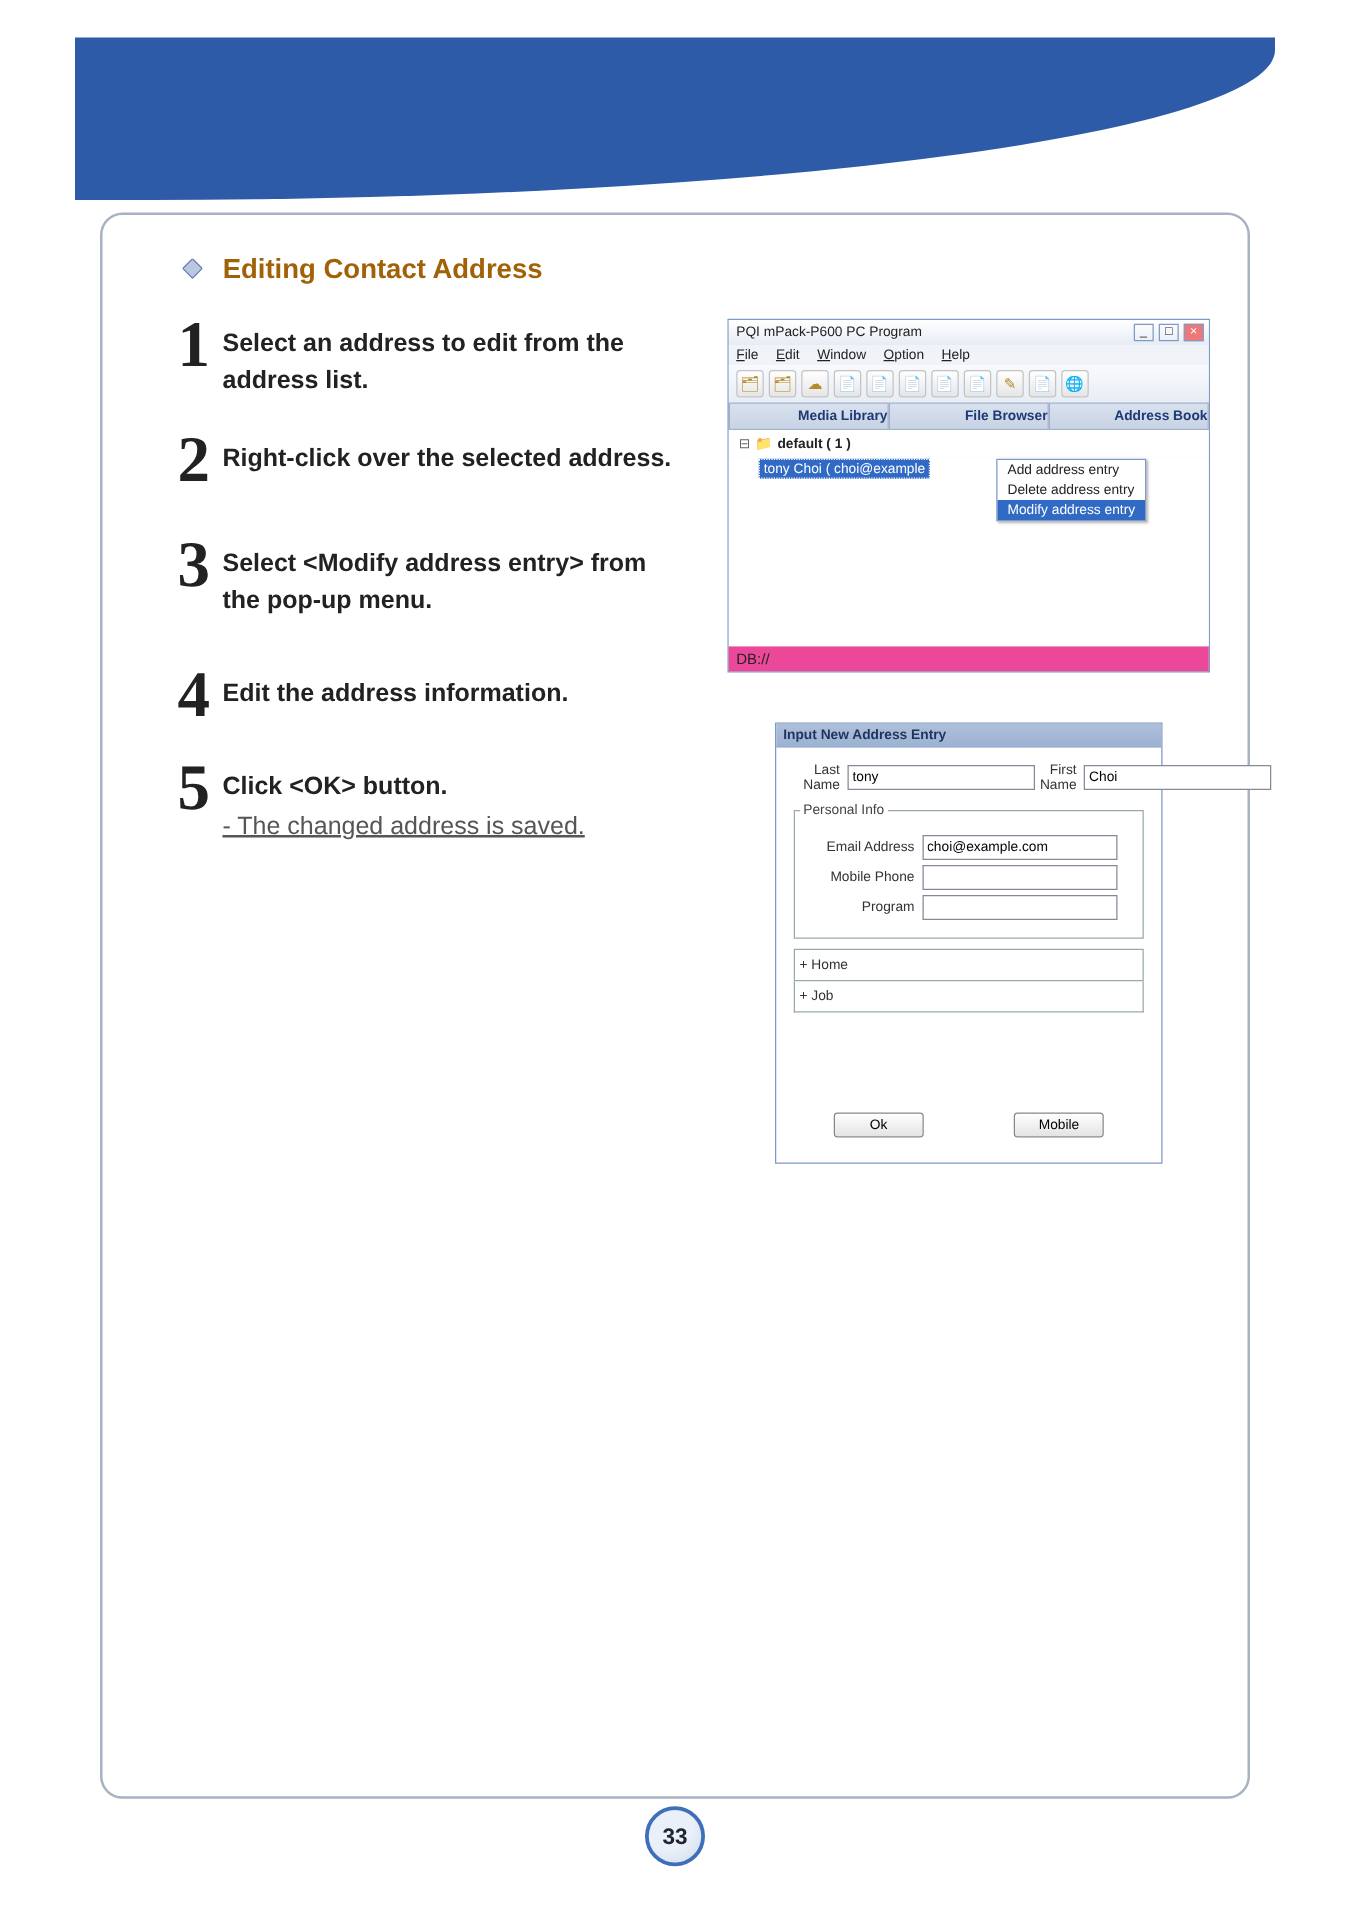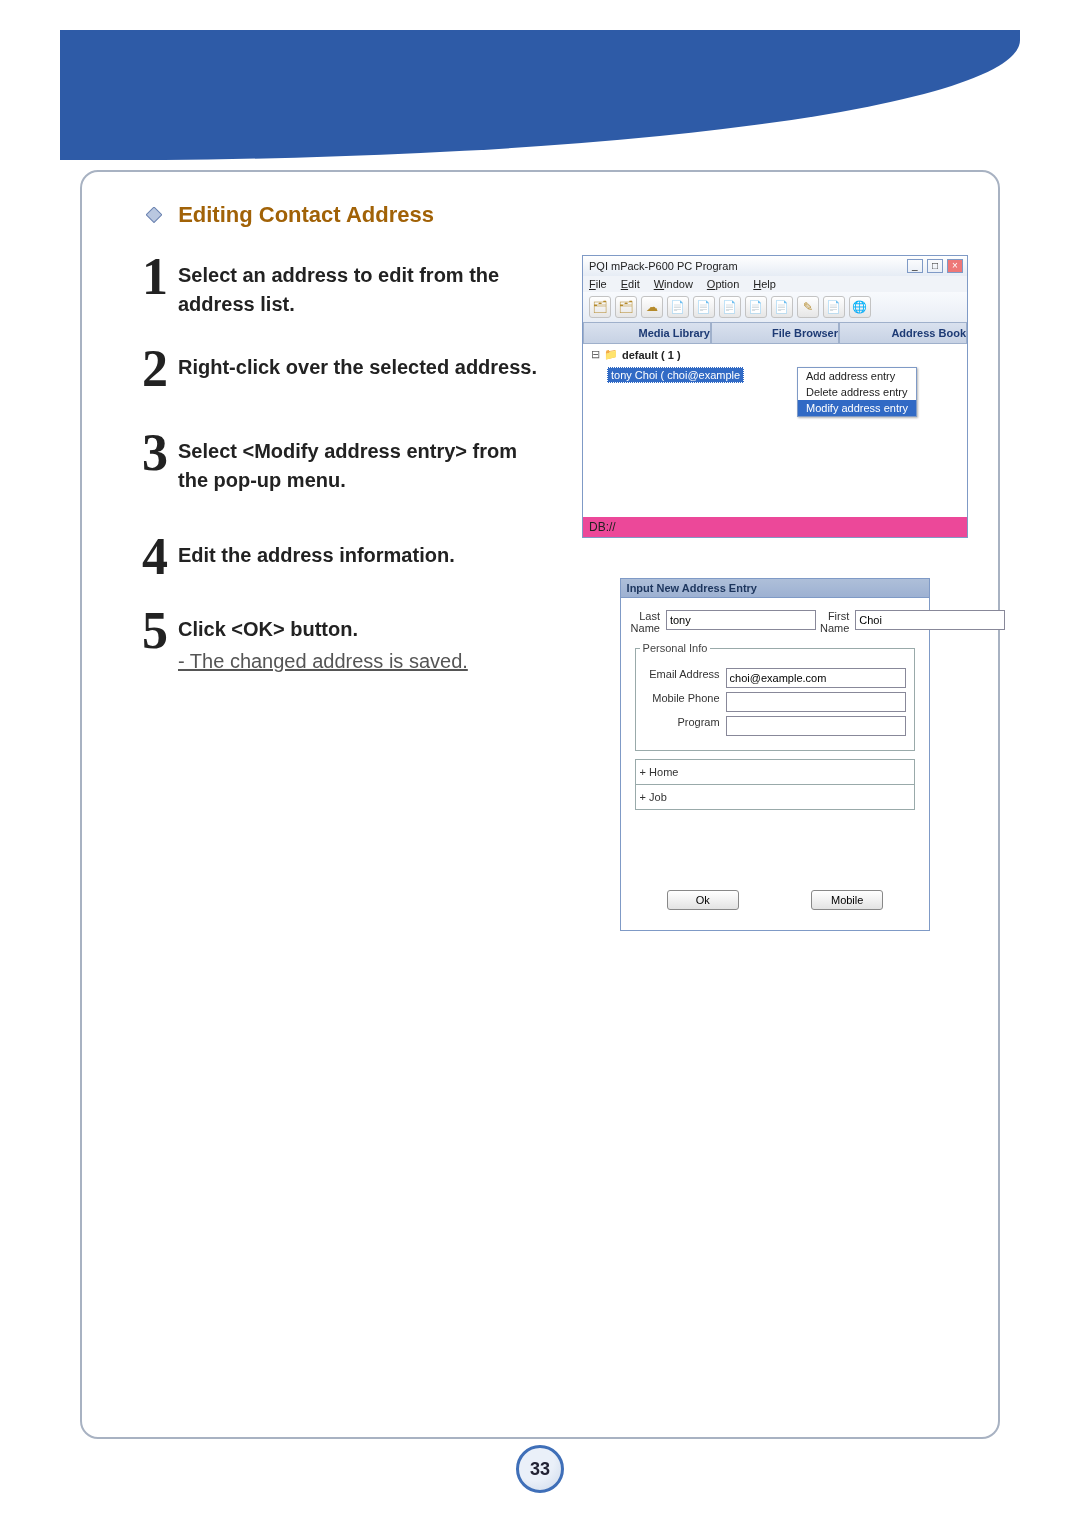--- a/index.html
+++ b/index.html
@@ -34,21 +34,21 @@
   .panelbody{height:150px;background:#fff;position:relative;padding:2px 0 0 24px;}
   .selrow{background:#316ac5;color:#fff;display:inline-block;padding:1px 3px;border:1px dotted #fff;}
   .ctx{position:absolute;top:2px;left:170px;background:#fff;border:1px solid #7f9ac6;box-shadow:1px 1px 2px rgba(0,0,0,.3);font-size:11px;margin-left:44px;}
   .ctx div{padding:2px 8px;white-space:nowrap;}
   .ctx .sel{background:#316ac5;color:#fff;}
   .statusbar{background:#ec4899;padding:3px 6px;font-size:12px;}
   
   .dlg{border:1px solid #7f9ac6;background:#fff;font-size:11px;color:#222;margin:40px auto 0 auto;width:80%;}
   .dlg-titlebar{background:linear-gradient(#aebfd9,#9db1d2);color:#1c355d;font-weight:bold;padding:3px 6px;border-bottom:1px solid #7f9ac6;}
   .dlg-body{padding:8px 10px;}
-  .dlg-row{display:flex;align-items:flex-start;gap:4px;margin:4px 0;}
+  .dlg-row{display:flex;align-items:center;gap:4px;margin:4px 12px;}
   .dlg-row label{width:72px;text-align:right;margin-right:2px;color:#333;}
   .dlg-row input{flex:1;height:16px;padding:1px 3px;border:1px solid #889;font-size:11px;background:#fff;}
   fieldset{border:1px solid #9aa;margin:8px 4px;padding:10px 8px 10px 4px;}
   fieldset legend{color:#444;padding:0 3px;}
   .dlg .collapsed-row{border:1px solid #9aa;border-top:none;margin:0 4px;padding:6px 4px;}
   .collapsed-row.first{border-top:1px solid #9aa;}
   .collapsed-row span{font-size:11px;color:#333;}
   .dlg-spacer{height:70px;}
   .dlg-btns{display:flex;justify-content:space-around;padding:10px 0 12px 0;}
   .dlg-btns button{width:72px;height:20px;font-size:11px;background:linear-gradient(#fff,#e3e3e3);border:1px solid #888;border-radius:3px;cursor:pointer;}

